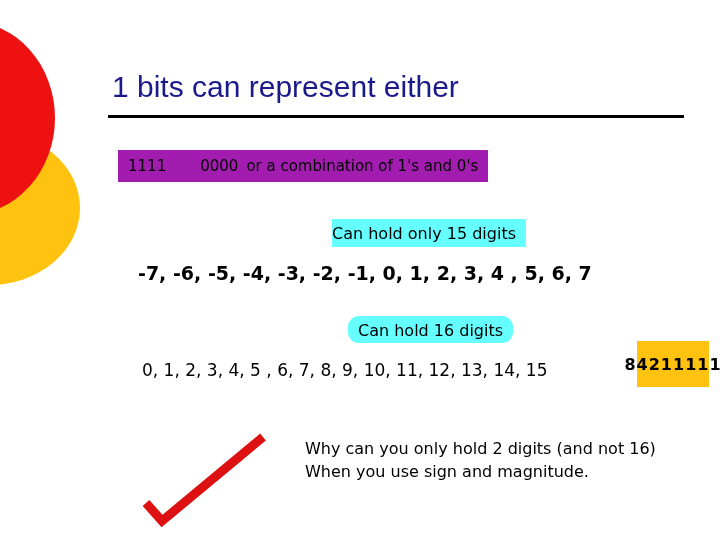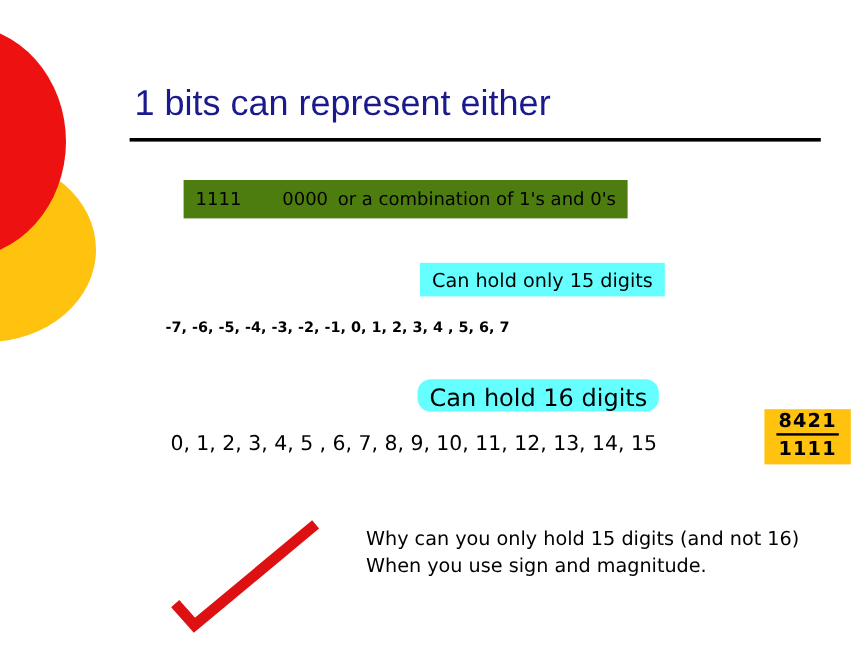--- a/index.html
+++ b/index.html
@@ -68,21 +68,21 @@
 
   
   .chip {
     position: absolute;
     color: #000000;
     font-family: "DejaVu Sans", sans-serif;
     white-space: nowrap;
     z-index: 6;
     box-sizing: border-box;
   }
-  .chip-yellow { background: #4d7c0f; margin-left: 35px; }
+  .chip-yellow { background: #a21caf; }
   .chip-cyan   { background: #66FFFF; }
 
   
   #chip-bits {
     left: 118px;
     top: 150px;
     height: 32px;
     padding: 6px 10px 0 10px;
     font-size: 15px;
     line-height: 20px;
@@ -93,34 +93,34 @@
   
   #chip-with-sign {
     left: 147px;
     top: 225px;
     height: 28px;
     padding: 5px 12px 0 12px;
     font-size: 15px;
     line-height: 21px;
   }
   #chip-hold-15 {
-    left: 350px;
+    left: 332px;
     top: 219px;
     height: 28px;
-    padding: 4px 10px 0 10px;
+    padding: 4px 10px 0 0;
     font-size: 16px;
     line-height: 22px;
   }
 
   
   #signed-range {
     position: absolute;
     left: 138px;
     top: 261px;
-    font-size: 12px;
+    font-size: 19px;
     line-height: 24px;
     color: #000000;
     font-family: "DejaVu Sans", sans-serif;
     font-weight: bold;
     white-space: nowrap;
     z-index: 6;
   }
 
   
   #chip-without-sign {
@@ -129,21 +129,21 @@
     height: 28px;
     padding: 5px 12px 0 12px;
     font-size: 15px;
     line-height: 21px;
   }
   #chip-hold-16 {
     left: 348px;
     top: 316px;
     height: 27px;
     padding: 4px 10px 0 10px;
-    font-size: 20px;
+    font-size: 16px;
     line-height: 22px;
     border-radius: 11px;
   }
 
   
   #unsigned-range {
     position: absolute;
     left: 142px;
     top: 358px;
     font-size: 17px;
@@ -158,23 +158,23 @@
   
   #place-value-box {
     position: absolute;
     left: 637px;
     top: 341px;
     width: 72px;
     height: 46px;
     background: #FFC20E;
     z-index: 6;
     display: flex;
-    flex-direction: column;
+    flex-direction: row;
     align-items: center;
-    justify-content: flex-start;
+    justify-content: center;
   }
   #place-value-box .pv-line {
     font-family: "DejaVu Sans", sans-serif;
     font-weight: bold;
     font-size: 16px;
     line-height: 19px;
     color: #000000;
     letter-spacing: 1px;
   }
   #place-value-box .pv-rule {
@@ -231,15 +231,15 @@
   <div id="place-value-box">
     <div class="pv-line">8421</div>
     <div class="pv-rule"></div>
     <div class="pv-line">1111</div>
   </div>
 
   <svg id="check-mark" viewBox="0 0 150 105">
     <polyline points="16,78 32,96 133,12" fill="none" stroke="#DD1111" stroke-width="9" stroke-linecap="butt" stroke-linejoin="miter"></polyline>
   </svg>
 
-  <div id="question-text">Why can you only hold 15 digits (and not 16) When you use sign and magnitude.</div>
+  <div id="question-text">Why can you only hold 2 digits (and not 16) When you use sign and magnitude.</div>
 
 </div>
 
 </body></html>

